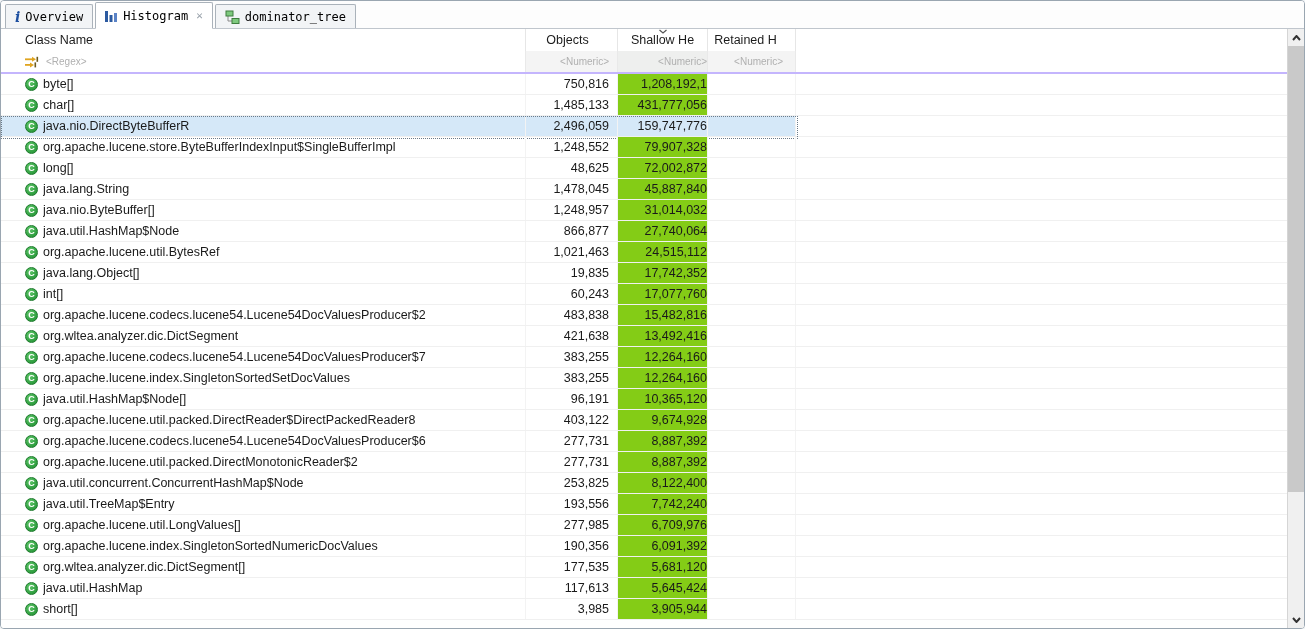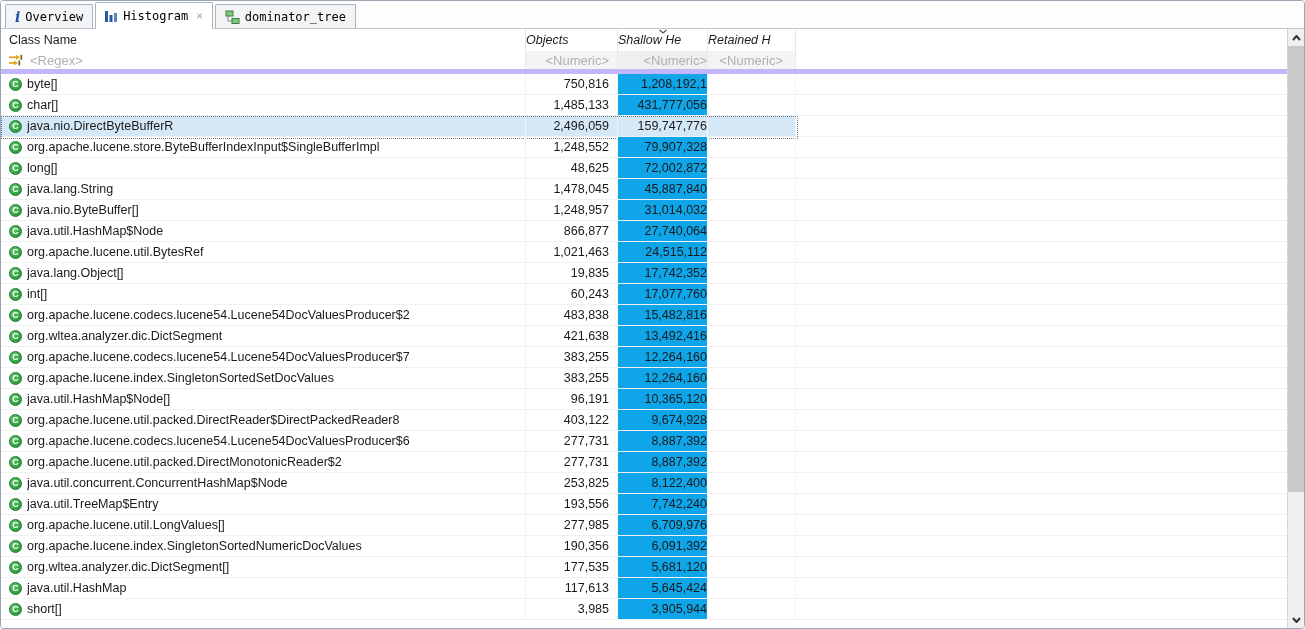--- a/index.html
+++ b/index.html
@@ -20,40 +20,40 @@
     cursor:default; white-space:nowrap;
   }
   .tab + .tab { margin-left:2px; }
   .tab.active { background:#ffffff; height:27px; margin-bottom:-1px; border-bottom:1px solid #fff; }
   .icon-info { font-family:"DejaVu Serif", serif; font-weight:bold; font-style:italic; color:#1d4fa0; font-size:14px; line-height:12px; }
   .close-x { color:#98a1aa; font-size:11px; font-weight:bold; margin-left:3px; }
   
   .content { position:relative; width:1303px; height:599px; display:flex; }
   .grid { position:relative; flex:1; overflow:hidden; background:#fff; }
   .row { display:flex; width:100%; }
-  .c1 { width:525px; padding-left:8px; display:flex; align-items:center; gap:5px; overflow:hidden; white-space:nowrap; }
+  .c1 { width:525px; padding-left:24px; display:flex; align-items:center; gap:5px; overflow:hidden; white-space:nowrap; }
   .c2 { width:92px; text-align:right; padding-right:8px; overflow:hidden; white-space:nowrap; }
   .c3 { width:90px; text-align:right; overflow:hidden; white-space:nowrap; }
   .c4 { width:88px; text-align:right; padding-right:12px; overflow:hidden; white-space:nowrap; }
   .c5 { flex:1; }
   .hdr { height:22px; font-size:12.5px; color:#1c1c1c; align-items:center; }
   .hdr > div { display:flex; align-items:center; border-right:1px solid #e6e6e6; height:100%; }
-  .hdr .c2, .hdr .c3, .hdr .c4 { justify-content:flex-start; position:relative; display:flex;font-style:italic; }
+  .hdr .c2, .hdr .c3, .hdr .c4 { justify-content:center; position:relative; display:flex; }
   .hdr .c5 { border-right:none; }
   .sortmark { position:absolute; top:0; left:50%; transform:translateX(-50%); line-height:5px; }
-  .filterrow { height:23px; font-size:13px; color:#b0b0b0; align-items:center; border-bottom:5px solid #c4b5fd; }
+  .filterrow { height:23px; font-size:10px; color:#b0b0b0; align-items:center; border-bottom:2px solid #c4b5fd; }
   .filterrow > div { display:flex; align-items:center; height:100%; border-right:1px solid #e9e9e9; }
   .filterrow .c2, .filterrow .c4 { justify-content:flex-end; background:#f4f4f4; }
   .filterrow .c3 { justify-content:flex-end; background:#eeefee; }
   .filterrow .c5 { border-right:none; }
   .body-rows { font-size:12.5px; color:#1a1a1a; }
   .trow { height:21px; align-items:center; border-bottom:1px solid #f0f0f0; position:relative; }
   .trow > div { height:100%; display:flex; align-items:center; border-right:1px solid #f3f3f3; }
   .trow .c2, .trow .c3, .trow .c4 { justify-content:flex-end; }
-  .trow .c3 { background:#0ea5e9; }
+  .trow .c3 { background:#84cc16; }
   .trow .c5 { border-right:none; }
   .trow.selected .c1, .trow.selected .c2, .trow.selected .c3, .trow.selected .c4 { background:#d5e8f8; }
   .trow.selected::after {
     content:""; position:absolute; left:0; top:0; width:795px; height:21px;
     border:1px dotted #6b7b8a; pointer-events:none;
   }
   .classicon {
     flex:0 0 13px; width:13px; height:13px; border-radius:50%;
     background:radial-gradient(circle at 35% 30%, #5fc76a, #2f9e3f 70%);
     border:1px solid #1d7a2c; color:#fff; font-size:9px; font-weight:bold;

